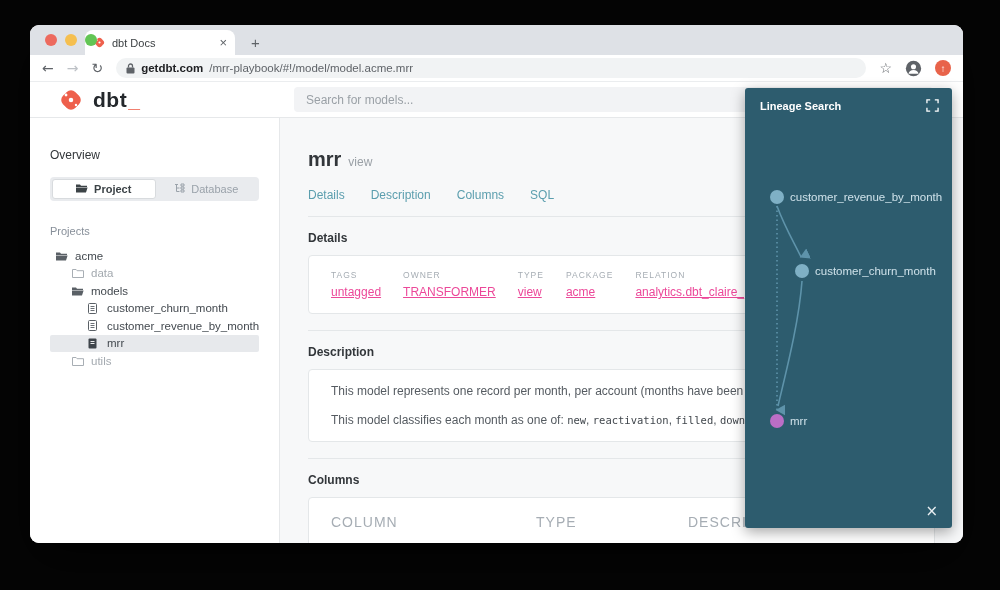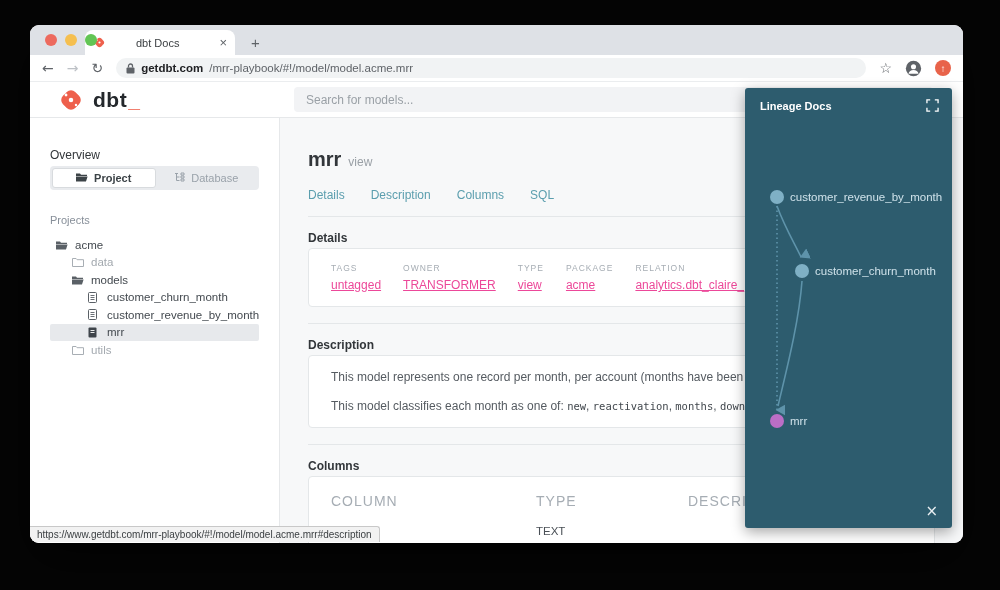--- a/index.html
+++ b/index.html
@@ -9,21 +9,21 @@
             background:#fff; border-radius:9px; overflow:hidden;
             box-shadow:0 18px 50px rgba(0,0,0,.65); display:flex; flex-direction:column; }
 
   
   .tabstrip { height:30px; background:#dee1e6; display:flex; align-items:flex-end; flex:none; position:relative; }
   .lights { position:absolute; left:15px; top:9px; display:flex; gap:8px; }
   .light { width:12px; height:12px; border-radius:50%; }
   .light.r { background:#ed6a5e; } .light.y { background:#f5bf4f; } .light.g { background:#62c554; }
   .tab { margin-left:55px; width:150px; height:25px; background:#fff; border-radius:8px 8px 0 0;
          display:flex; align-items:center; padding:0 8px; gap:6px; }
-  .tab-title { font-size:11px; color:#3c4043; flex:1; white-space:nowrap; overflow:hidden;margin-left:24px; }
+  .tab-title { font-size:11px; color:#3c4043; flex:1; white-space:nowrap; overflow:hidden; }
   .tab-close { font-size:13px; color:#5f6368; line-height:1; cursor:default; }
   .newtab { margin-left:10px; margin-bottom:4px; font-size:15px; color:#5f6368; padding:0 6px; }
   .toolbar { height:27px; background:#fff; border-bottom:1px solid #ebedef; display:flex; align-items:center;
              padding:0 12px; gap:13px; flex:none; }
   .navic { font-family:"DejaVu Sans", sans-serif; font-size:14px; color:#5f6368; line-height:1; }
   .navic.disabled { color:#bdc1c6; }
   .urlbar { flex:1; height:20px; background:#f1f3f4; border-radius:10px; display:flex; align-items:center;
             padding:0 10px; gap:6px; min-width:0; }
   .url-domain { font-size:11.5px; color:#202124; font-weight:bold; }
   .url-path { font-size:11.5px; color:#5f6368; white-space:nowrap; overflow:hidden; }
@@ -38,42 +38,42 @@
   .logo-text { font-size:21px; font-weight:bold; color:#24282c; letter-spacing:.5px; }
   .logo-cursor { color:#ee604c; font-weight:bold; font-size:21px; margin-left:1px; }
   .search-input { flex:1; margin:0 30px 0 14px; height:25px; background:#f2f3f5; border:none; border-radius:4px;
                   padding:0 12px; font-size:12px; color:#3c4043; font-family:"Liberation Sans", sans-serif; outline:none; }
   .search-input::placeholder { color:#9aa0a6; }
 
   
   .appbody { flex:1; display:flex; min-height:0; }
   .sidebar { width:250px; flex:none; background:#fff; border-right:1px solid #e6e8ea; padding:30px 20px 0 20px; }
   .overview { font-size:12px; font-weight:normal; color:#32363a; }
-  .segmented { margin-top:4px; height:24px; background:#e9ebee; border-radius:4px; display:flex; padding:2px; }
+  .segmented { margin-top:15px; height:24px; background:#e9ebee; border-radius:4px; display:flex; padding:2px; }
   .seg { flex:1; display:flex; align-items:center; justify-content:center; gap:6px; font-size:11px; border-radius:3px; }
   .seg.active { background:#fff; border:1px solid #d8dbde; font-weight:bold; color:#3c4347; }
   .seg.inactive { color:#9aa2aa; }
   .projects-label { margin-top:24px; font-size:11px; color:#878f99; }
   .tree { margin-top:10px; }
   .tree-row { height:17.5px; display:flex; align-items:center; gap:7px; font-size:11.5px; color:#43494f;
               border-radius:2px; padding-right:4px; }
   .tree-row.muted { color:#a3a9af; }
   .tree-row.selected { background:#e7e9ec; }
   .tree-ic { width:12px; height:12px; flex:none; display:flex; align-items:center; }
 
   .main { flex:1; background:#f7f8f9; min-width:0; padding:0 28px; overflow:hidden; }
   .model-title-row { margin-top:30px; display:flex; align-items:baseline; gap:7px; }
   .model-title { font-size:20px; font-weight:bold; color:#32363a; }
   .model-badge { font-size:12px; color:#9aa0a6; }
   .model-tabs { margin-top:17px; display:flex; gap:26px; }
   .model-tab { font-size:12px; color:#5b9eae; cursor:pointer; }
   .section { border-top:1px solid #e4e7e9; margin-top:16px; padding-top:14px; }
   .section.first { margin-top:14px; border-top:1px solid #e4e7e9; }
   .sec-heading { font-size:12px; font-weight:bold; color:#32363a; }
-  .card { margin-top:3px; background:#fff; border:1px solid #e4e7e9; border-radius:4px; padding:14px 22px; overflow:hidden; }
+  .card { margin-top:10px; background:#fff; border:1px solid #e4e7e9; border-radius:4px; padding:14px 22px; overflow:hidden; }
   .fields { display:flex; gap:22px; }
   .f-label { font-size:8.5px; letter-spacing:1px; color:#a6adb4; }
   .f-value { margin-top:5px; font-size:12px; color:#ec4899; white-space:nowrap;text-decoration:underline; }
   .desc-p { font-size:12px; color:#555b61; white-space:nowrap; }
   .desc-p + .desc-p { margin-top:15px; }
   .code { font-family:"DejaVu Sans Mono", monospace; font-size:10.5px; color:#41474d; }
   table.cols { width:100%; border-collapse:collapse; }
   table.cols th { text-align:left; font-size:14px; letter-spacing:1px; color:#a6adb4; font-weight:normal; padding:2px 0 8px 0; }
   table.cols td { font-size:11.5px; color:#4a5056; padding:8px 0; }
   th.c1,td.c1 { width:205px; } th.c2,td.c2 { width:152px; }
@@ -269,21 +269,21 @@
                   <div class="f-value">analytics.dbt_claire_playbook.mrr</div>
                 </div>
               </div>
           </div>
         </div>
 
         <div class="section">
           <div class="sec-heading">Description</div>
           <div class="card">
             <div class="desc-p">This model represents one record per month, per account (months have been filled in to include any perio</div>
-            <div class="desc-p" id="desc-p2"><span>This model classifies each month as one of: </span><span class="code">new</span><span>, </span><span class="code">reactivation</span><span>, </span><span class="code">months</span><span>, </span><span class="code">downgrade</span><span>, or </span><span class="code">churn</span><span>.</span></div>
+            <div class="desc-p" id="desc-p2"><span>This model classifies each month as one of: </span><span class="code">new</span><span>, </span><span class="code">reactivation</span><span>, </span><span class="code">filled</span><span>, </span><span class="code">downgrade</span><span>, or </span><span class="code">churn</span><span>.</span></div>
           </div>
         </div>
 
         <div class="section">
           <div class="sec-heading">Columns</div>
           <div class="card">
             <table class="cols">
               <thead>
                   <tr id="cols-head">
                     <th class="c1">COLUMN</th>
@@ -321,23 +321,22 @@
           <g>
             <circle cx="57" cy="183" r="7" fill="#7fb0c5"></circle>
             <text x="70" y="187" fill="#cfe2ea" font-size="11.5" font-family="&quot;Liberation Sans&quot;, sans-serif">customer_churn_month</text>
           </g>
           <g>
             <circle cx="32" cy="333" r="7" fill="#bb6ec6"></circle>
             <text x="45" y="337" fill="#cfe2ea" font-size="11.5" font-family="&quot;Liberation Sans&quot;, sans-serif">mrr</text>
           </g>
         </svg>
       <div class="lineage-header">
-        <span class="lineage-title">Lineage Docs</span>
+        <span class="lineage-title">Lineage Search</span>
         <svg class="expand-ic" viewBox="0 0 14 14">
           <path d="M1 4.5 V1 H4.5 M9.5 1 H13 V4.5 M13 9.5 V13 H9.5 M4.5 13 H1 V9.5" fill="none" stroke="#fff" stroke-width="1.4"></path>
         </svg>
       </div>
       <span class="lineage-close">×</span>
     </div>
 
-    <div class="status-tip">https://www.getdbt.com/mrr-playbook/#!/model/model.acme.mrr#description</div>
   </div>
 </div>
 
 </body></html>

